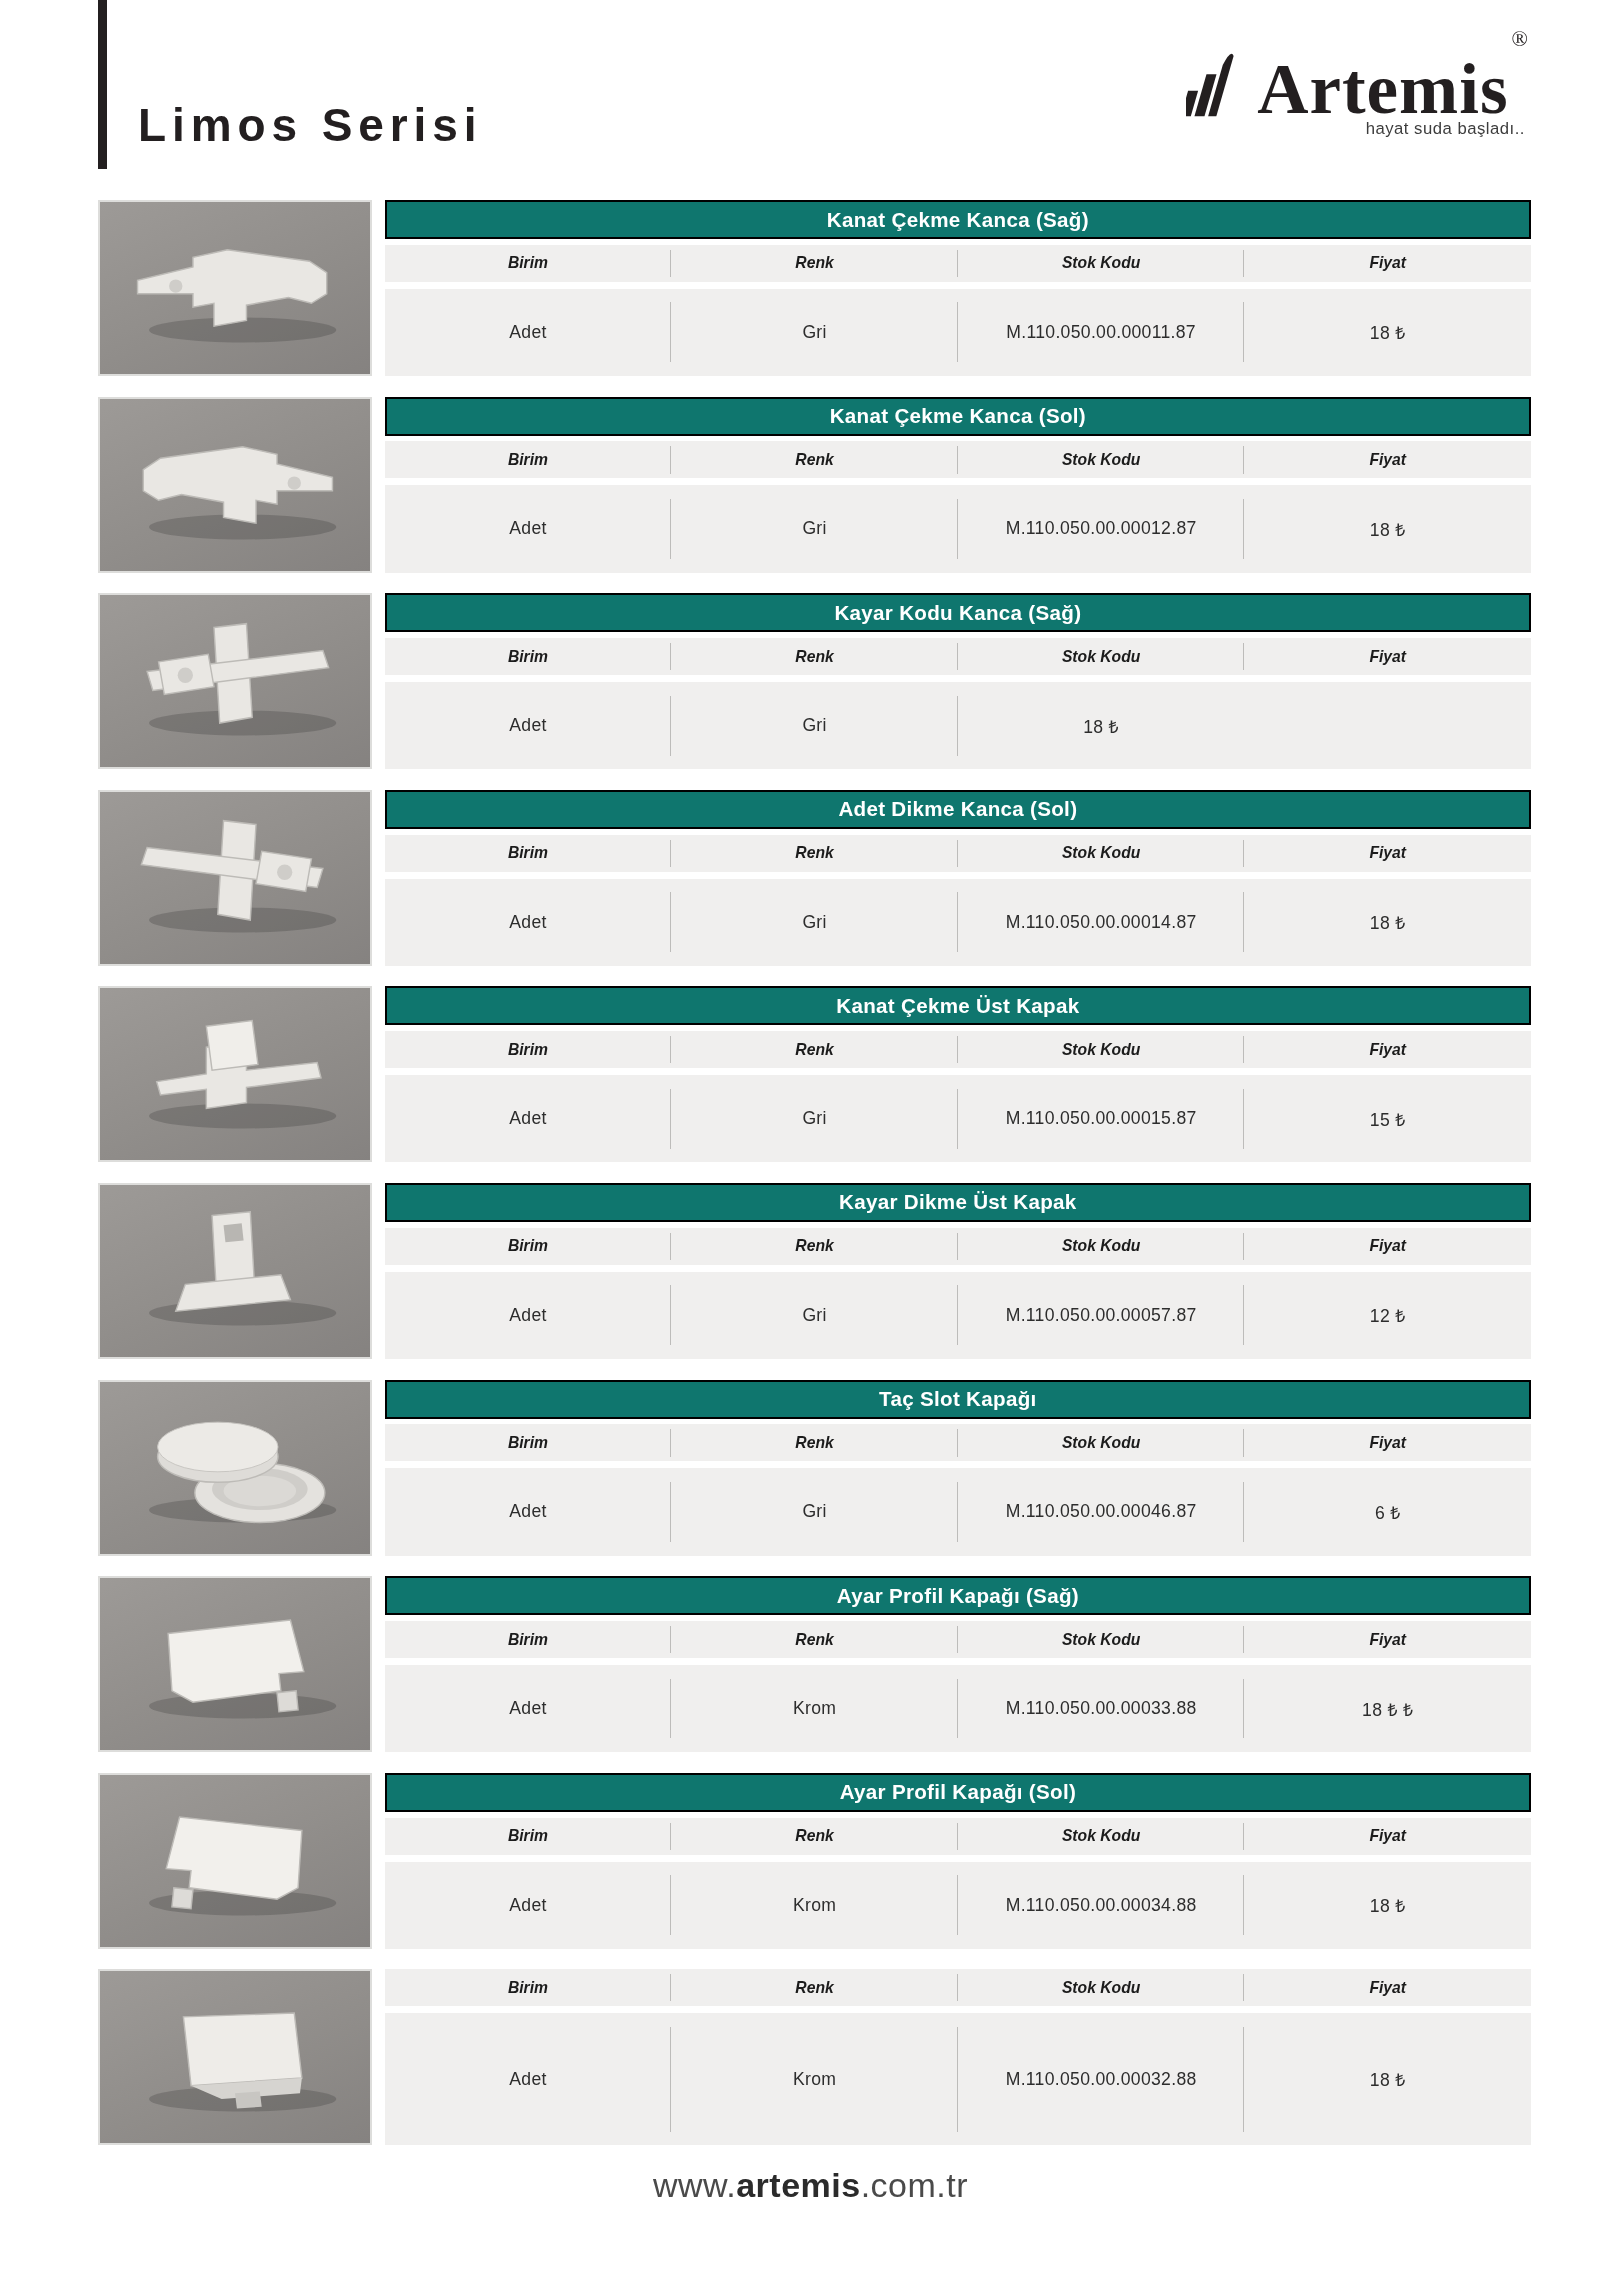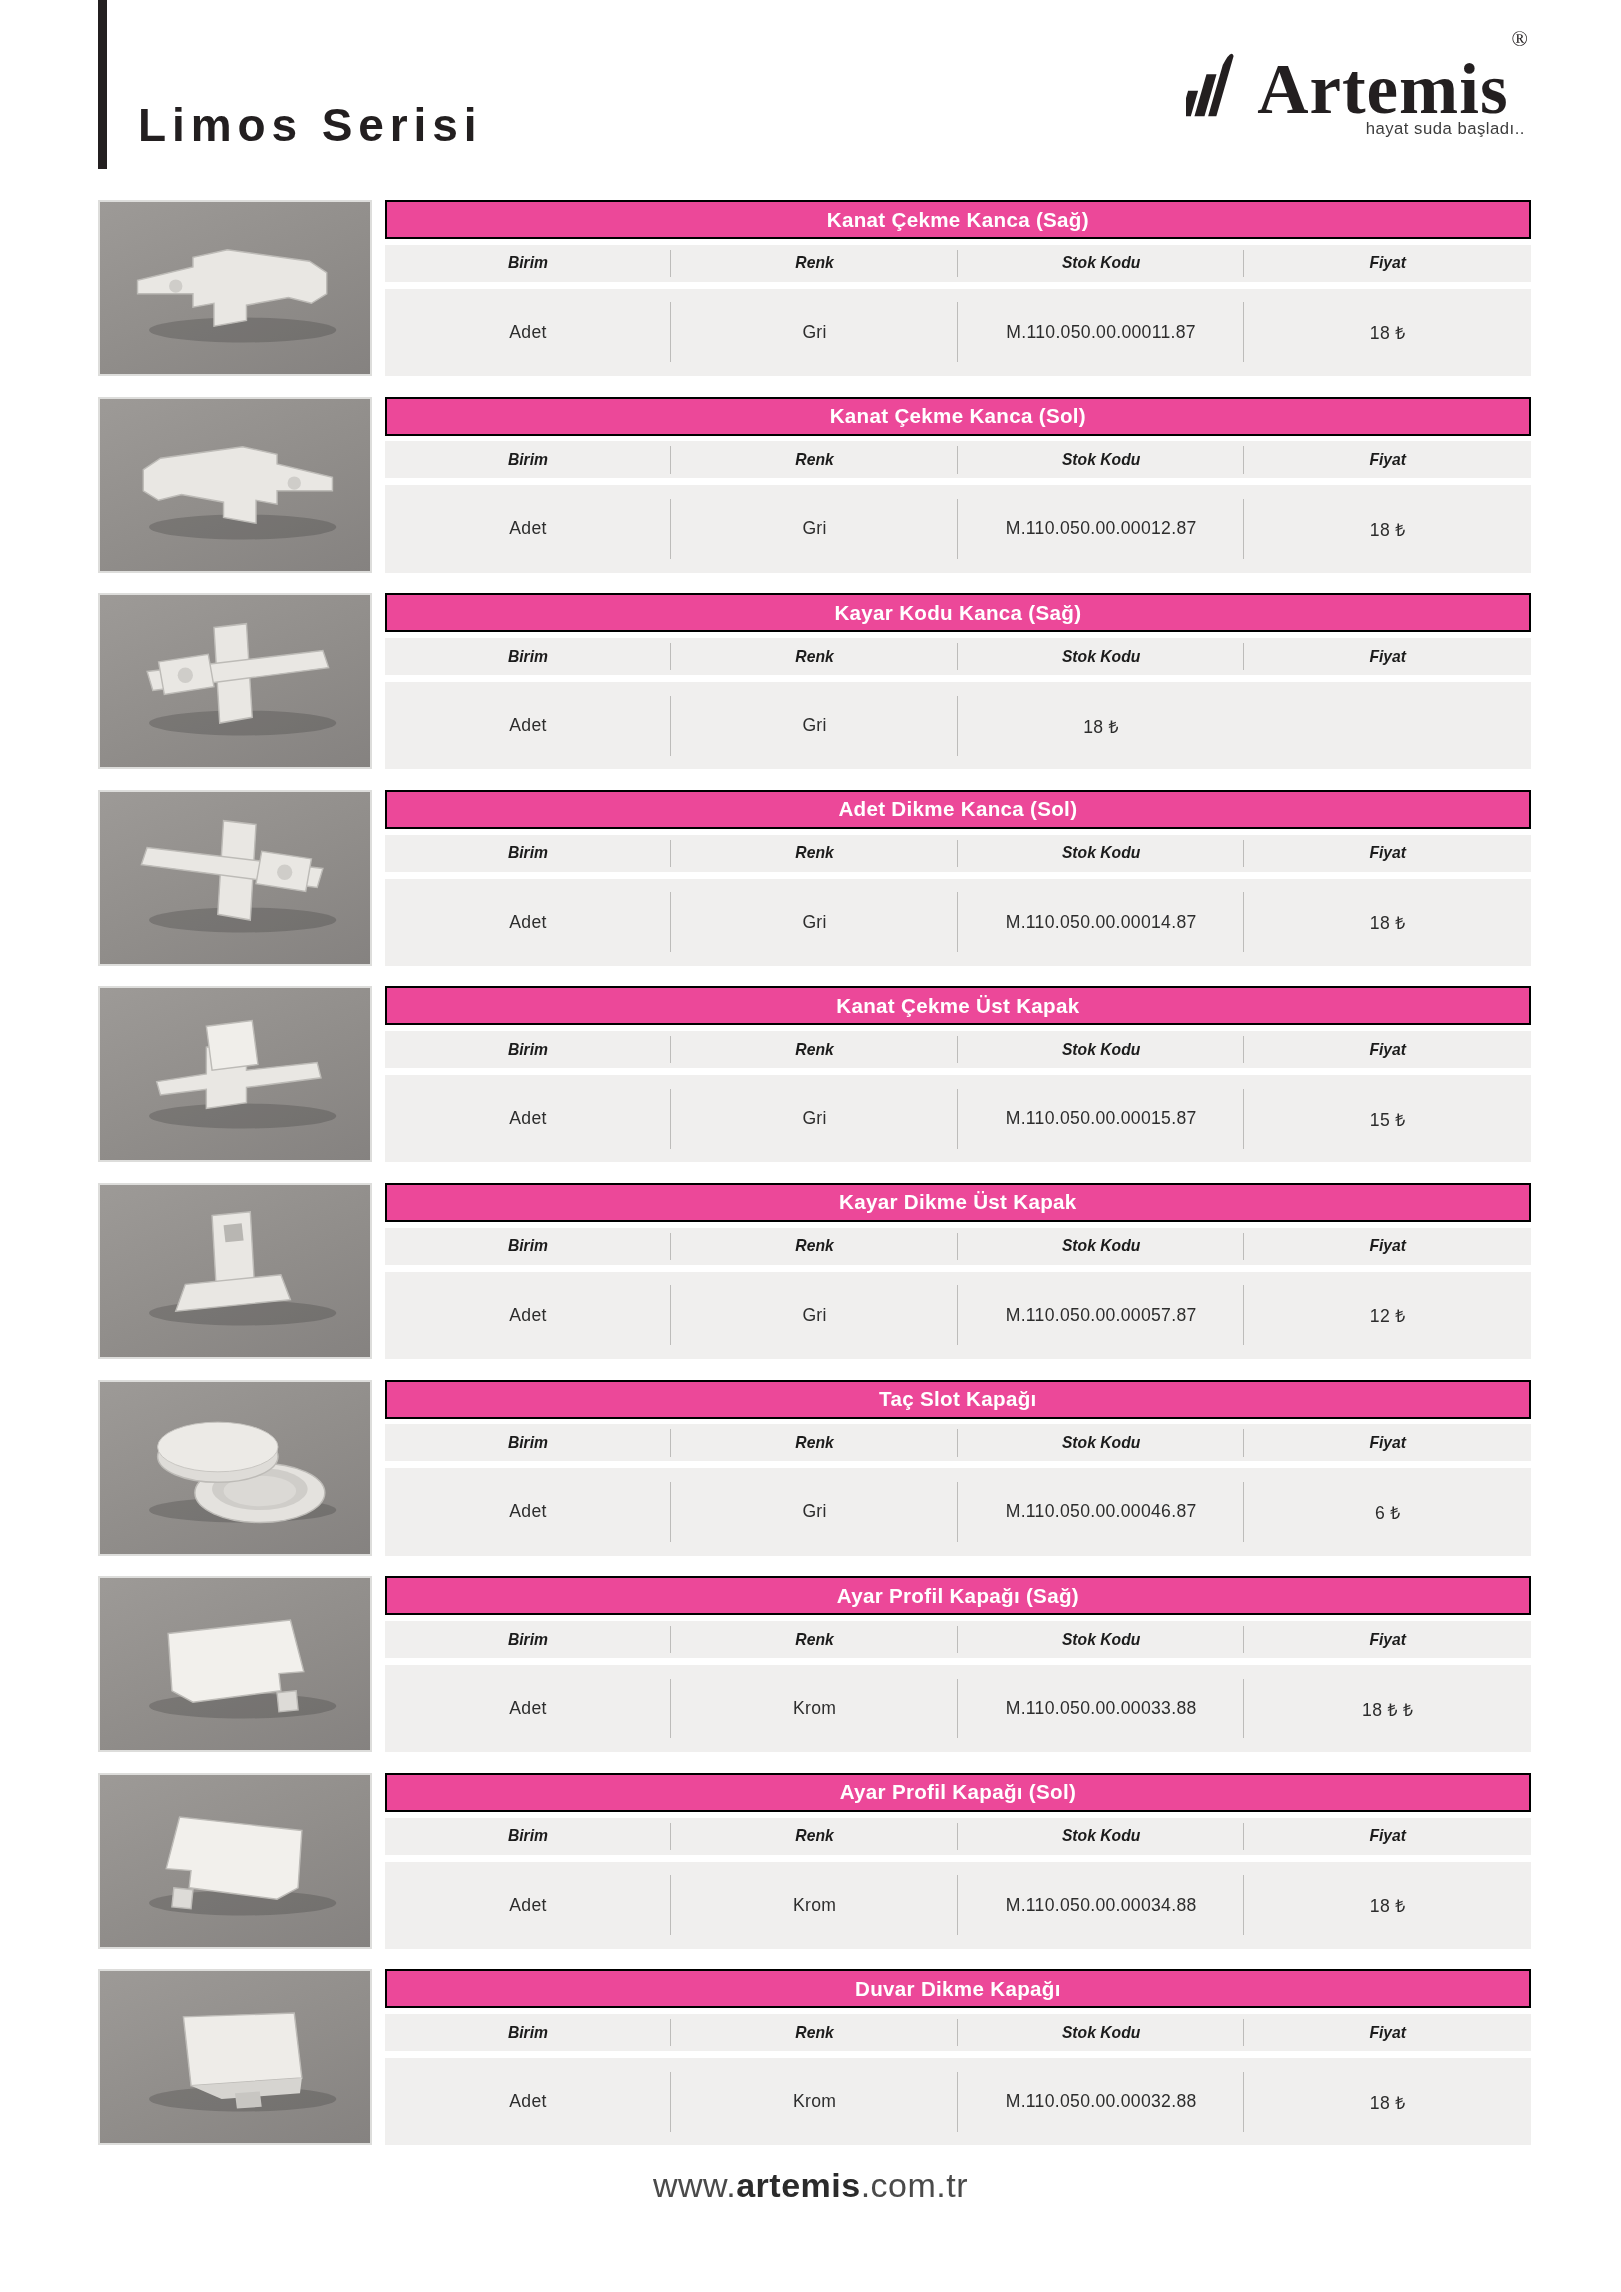--- a/index.html
+++ b/index.html
@@ -43,21 +43,21 @@
   .photo {
     width:274px; height:176px; flex:0 0 274px;
     border:2px solid #dddddb;
     background:linear-gradient(155deg,#9d9a97 0%, #908d8a 55%, #858280 100%);
     margin-right:12.7px; overflow:hidden;
   }
   .photo svg { width:100%; height:100%; display:block; }
 
   .ptable { flex:1; display:flex; flex-direction:column; }
   .title-bar {
-    height:39px; background:#ec4899; border:2px solid #000;
+    height:39px; background:#0f766e; border:2px solid #000;
     color:#ffffff; font-weight:bold; font-size:20.6px;
     display:flex; align-items:center; justify-content:center;
     margin-bottom:5.9px; letter-spacing:0.3px;
   }
   .cols, .row { display:grid; grid-template-columns:repeat(4,1fr); background:#f0efee; }
   .cols { height:37px; margin-bottom:6.9px; }
   .row  { flex:1; }
   .cell { position:relative; display:flex; align-items:center; justify-content:center; }
   .cols .cell { font-weight:bold; font-size:15.7px; color:#1c1c1c;font-style:italic; }
   .row  .cell { font-size:17.6px; color:#2d2d2d; letter-spacing:0.3px; }
@@ -341,21 +341,20 @@
   <div class="section">
     <div class="photo">
         <svg viewBox="0 0 280 180" aria-hidden="true">
           <ellipse cx="148" cy="134" rx="98" ry="13" fill="rgba(35,35,35,.22)"></ellipse>
           <path d="M86 48 L202 44 L210 112 L94 120 Z" fill="#eeece8" stroke="#bdbbb7" stroke-width="1.5"></path>
           <path d="M94 120 L210 112 L208 128 L126 134 Z" fill="#d6d4d0"></path>
           <path d="M140 128 L166 126 L168 142 L142 144 Z" fill="#c8c6c2"></path>
         </svg>
       </div>
     <div class="ptable">
-      <div class="title-bar">Duvar Dikme Kapağı</div>
       <div class="cols">
         <div class="cell">Birim</div>
         <div class="cell">Renk</div>
         <div class="cell">Stok Kodu</div>
         <div class="cell">Fiyat</div>
       </div>
       <div class="row">
         <div class="cell">Adet</div>
         <div class="cell">Krom</div>
         <div class="cell">M.110.050.00.00032.88</div>

